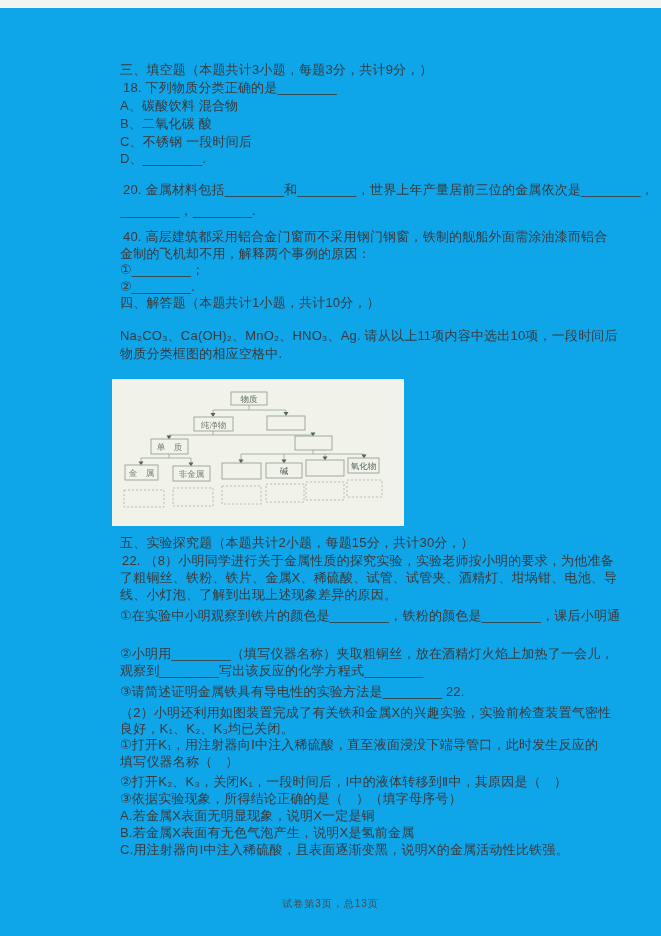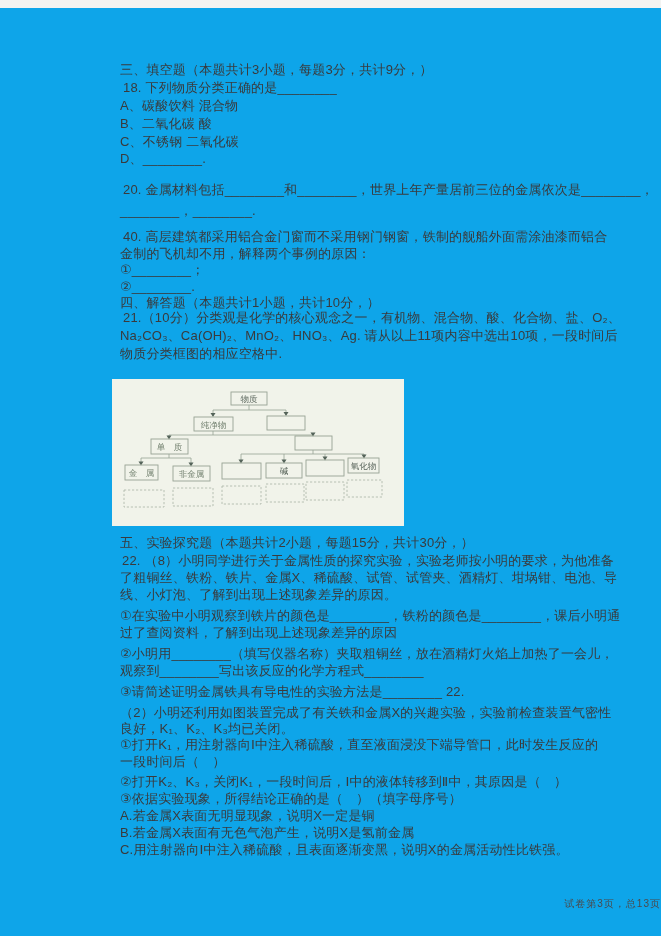--- a/index.html
+++ b/index.html
@@ -20,53 +20,52 @@
     font-size:13px;line-height:15px;
     color:#3a3a3c;
     letter-spacing:0.2px;
   }
   .scan{
     position:absolute;left:112px;top:371px;width:292px;height:147px;
     background:#f1f3ea;
   }
   .footer{
     position:absolute;left:0;top:889px;width:661px;
-    text-align:right;
+    text-align:center;
     font-size:10px;color:#4a4a4c;
     letter-spacing:1px;
   }
   svg .nodebox{fill:none;stroke:#97a294;stroke-width:0.9;}
   svg .dashbox{fill:none;stroke:#aab3a6;stroke-width:0.8;stroke-dasharray:2.2,1.8;}
   svg .conn{stroke:#97a294;stroke-width:0.8;fill:none;}
   svg .arrow{fill:#55645a;stroke:none;}
   svg .nodetext{font-family:"Liberation Sans","DejaVu Sans",sans-serif;font-size:8.5px;fill:#72806f;text-anchor:middle;}
   svg .nodetext.dark{fill:#5c685e;}
 </style>
 </head>
 <body>
 
 <div class="page">
 
   <div class="line" style="top:54px">三、填空题（本题共计3小题，每题3分，共计9分，）</div>
   <div class="line" style="top:72px;left:123px">18. 下列物质分类正确的是________</div>
   <div class="line" style="top:90px">A、碳酸饮料 混合物</div>
   <div class="line" style="top:108px">B、二氧化碳 酸</div>
-  <div class="line" style="top:126px">C、不锈钢 二氧化碳</div>
+  <div class="line" style="top:126px">C、不锈钢 一段时间后</div>
   <div class="line" style="top:143px">D、________.</div>
 
   <div class="line" style="top:174px;left:123px">20. 金属材料包括________和________，世界上年产量居前三位的金属依次是________，</div>
   <div class="line" style="top:195px">________，________.</div>
 
   <div class="line" style="top:221px;left:123px">40. 高层建筑都采用铝合金门窗而不采用钢门钢窗，铁制的舰船外面需涂油漆而铝合</div>
   <div class="line" style="top:238px">金制的飞机却不用，解释两个事例的原因：</div>
   <div class="line" style="top:254px">①________；</div>
   <div class="line" style="top:271px">②________.</div>
 
   <div class="line" style="top:287px">四、解答题（本题共计1小题，共计10分，）</div>
-  <div class="line" style="top:302px;left:123px">21.（10分）分类观是化学的核心观念之一，有机物、混合物、酸、化合物、盐、O₂、</div>
   <div class="line" style="top:320px">Na₂CO₃、Ca(OH)₂、MnO₂、HNO₃、Ag. 请从以上11项内容中选出10项，一段时间后</div>
   <div class="line" style="top:338px">物质分类框图的相应空格中.</div>
 
   <div class="scan">
     <svg width="292" height="147" viewBox="-3 -1 292 147">
 
       <path class="conn" d="M134,25 V30 M98,30 H171 M98,30 V36 M171,30 V35"></path>
       <path class="conn" d="M98,51 V55 M54,55 H198 M54,55 V58 M198,55 V55.5"></path>
       <path class="conn" d="M54,74 V78 M26,78 H76 M26,78 V84 M76,78 V85"></path>
       <path class="conn" d="M198,70 V74 M126,74 H249 M126,74 V82 M169,74 V82 M210,74 V79 M249,74 V77"></path>
@@ -109,29 +108,28 @@
       <text class="nodetext dark" x="169" y="94">碱</text>
       <text class="nodetext dark" x="248.5" y="89">氧化物</text>
     </svg>
   </div>
 
   <div class="line" style="top:527px">五、实验探究题（本题共计2小题，每题15分，共计30分，）</div>
   <div class="line" style="top:545px;left:122px">22. （8）小明同学进行关于金属性质的探究实验，实验老师按小明的要求，为他准备</div>
   <div class="line" style="top:562px">了粗铜丝、铁粉、铁片、金属X、稀硫酸、试管、试管夹、酒精灯、坩埚钳、电池、导</div>
   <div class="line" style="top:579px">线、小灯泡、了解到出现上述现象差异的原因。</div>
   <div class="line" style="top:600px">①在实验中小明观察到铁片的颜色是________，铁粉的颜色是________，课后小明通</div>
-  <div class="line" style="top:617px">过了查阅资料，了解到出现上述现象差异的原因</div>
   <div class="line" style="top:638px">②小明用________（填写仪器名称）夹取粗铜丝，放在酒精灯火焰上加热了一会儿，</div>
   <div class="line" style="top:655px">观察到________写出该反应的化学方程式________</div>
   <div class="line" style="top:676px">③请简述证明金属铁具有导电性的实验方法是________ 22.</div>
 
   <div class="line" style="top:697px">（2）小明还利用如图装置完成了有关铁和金属X的兴趣实验，实验前检查装置气密性</div>
   <div class="line" style="top:729px">①打开K₁，用注射器向Ⅰ中注入稀硫酸，直至液面浸没下端导管口，此时发生反应的</div>
   <div class="line" style="top:713px">良好，K₁、K₂、K₃均已关闭。</div>
-  <div class="line" style="top:746px">一段时间后（　）</div>
+  <div class="line" style="top:746px">填写仪器名称（　）</div>
   <div class="line" style="top:766px">②打开K₂、K₃，关闭K₁，一段时间后，Ⅰ中的液体转移到Ⅱ中，其原因是（　）</div>
   <div class="line" style="top:783px">③依据实验现象，所得结论正确的是（　）（填字母序号）</div>
   <div class="line" style="top:800px">A.若金属X表面无明显现象，说明X一定是铜</div>
   <div class="line" style="top:817px">B.若金属X表面有无色气泡产生，说明X是氢前金属</div>
   <div class="line" style="top:834px">C.用注射器向Ⅰ中注入稀硫酸，且表面逐渐变黑，说明X的金属活动性比铁强。</div>
 
   <div class="footer">试卷第3页，总13页</div>
 </div>
 
 </body></html>

